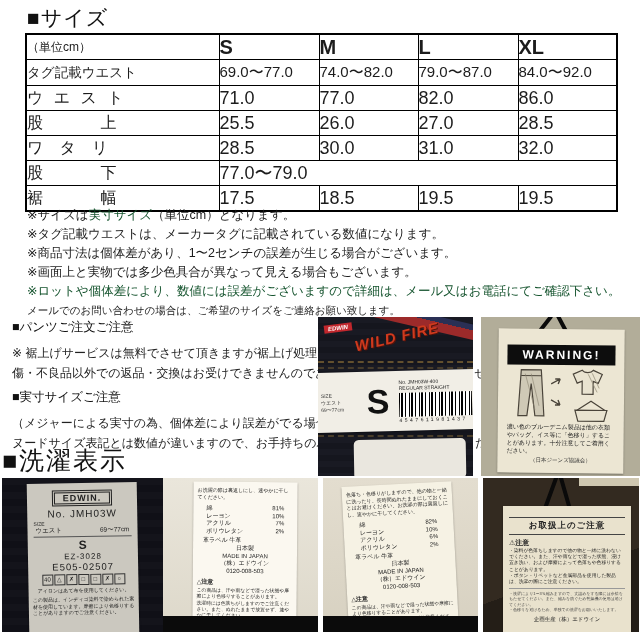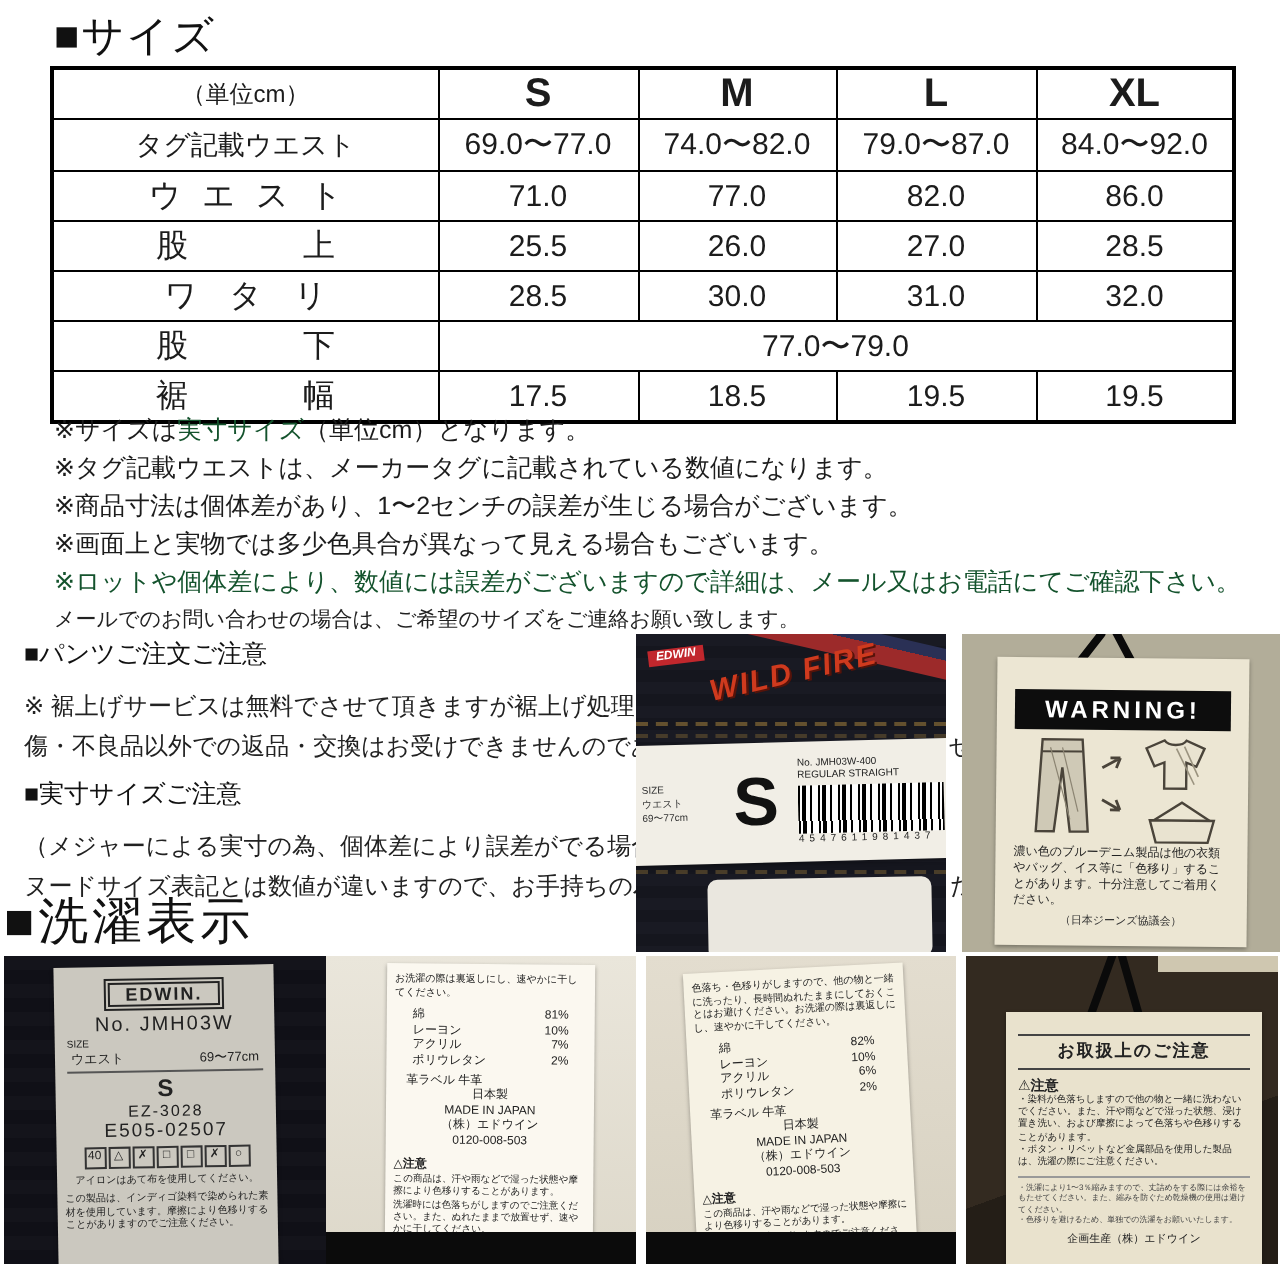--- a/index.html
+++ b/index.html
@@ -8,27 +8,27 @@
   .abs{position:absolute;}
 
   
   .h-big{position:absolute;font-weight:normal;letter-spacing:1px;color:#111;}
   #h-size{left:27px;top:4px;font-size:21px;}
   #h-laundry{left:2px;top:444px;font-size:25px;letter-spacing:2px;}
 
   
   table.size-table{position:absolute;left:25px;top:33px;width:591px;border-collapse:collapse;
        table-layout:fixed;background:#fff;border:2px solid #000;}
-  table.size-table td{border:1px solid #000;text-align:center;vertical-align:middle;
+  table.size-table td{border:1px solid #000;text-align:left;vertical-align:middle;
        height:24px;padding:0;overflow:hidden;white-space:nowrap;}
   td.unit-cell{text-align:right;font-size:12px;padding-right:6px;}
   td.col-head{font-size:20px;font-weight:bold;}
   td.row-label{font-size:16px;}
   td.row-label.small{font-size:13.5px;}
-  td.val{font-size:15px;}
+  td.val{font-size:18px;}
   td.val.small{font-size:15px;}
   .sp4{letter-spacing:0.65em;margin-right:-0.65em;}
   .sp3{letter-spacing:1.0em;margin-right:-1.0em;}
   .sp2{letter-spacing:3.6em;margin-right:-3.6em;}
 
   
   #notes{left:27px;top:206px;font-size:12.5px;line-height:19px;}
   .red{color:#14532d;}
   #note-small{font-size:10.5px;color:#222;}
 

